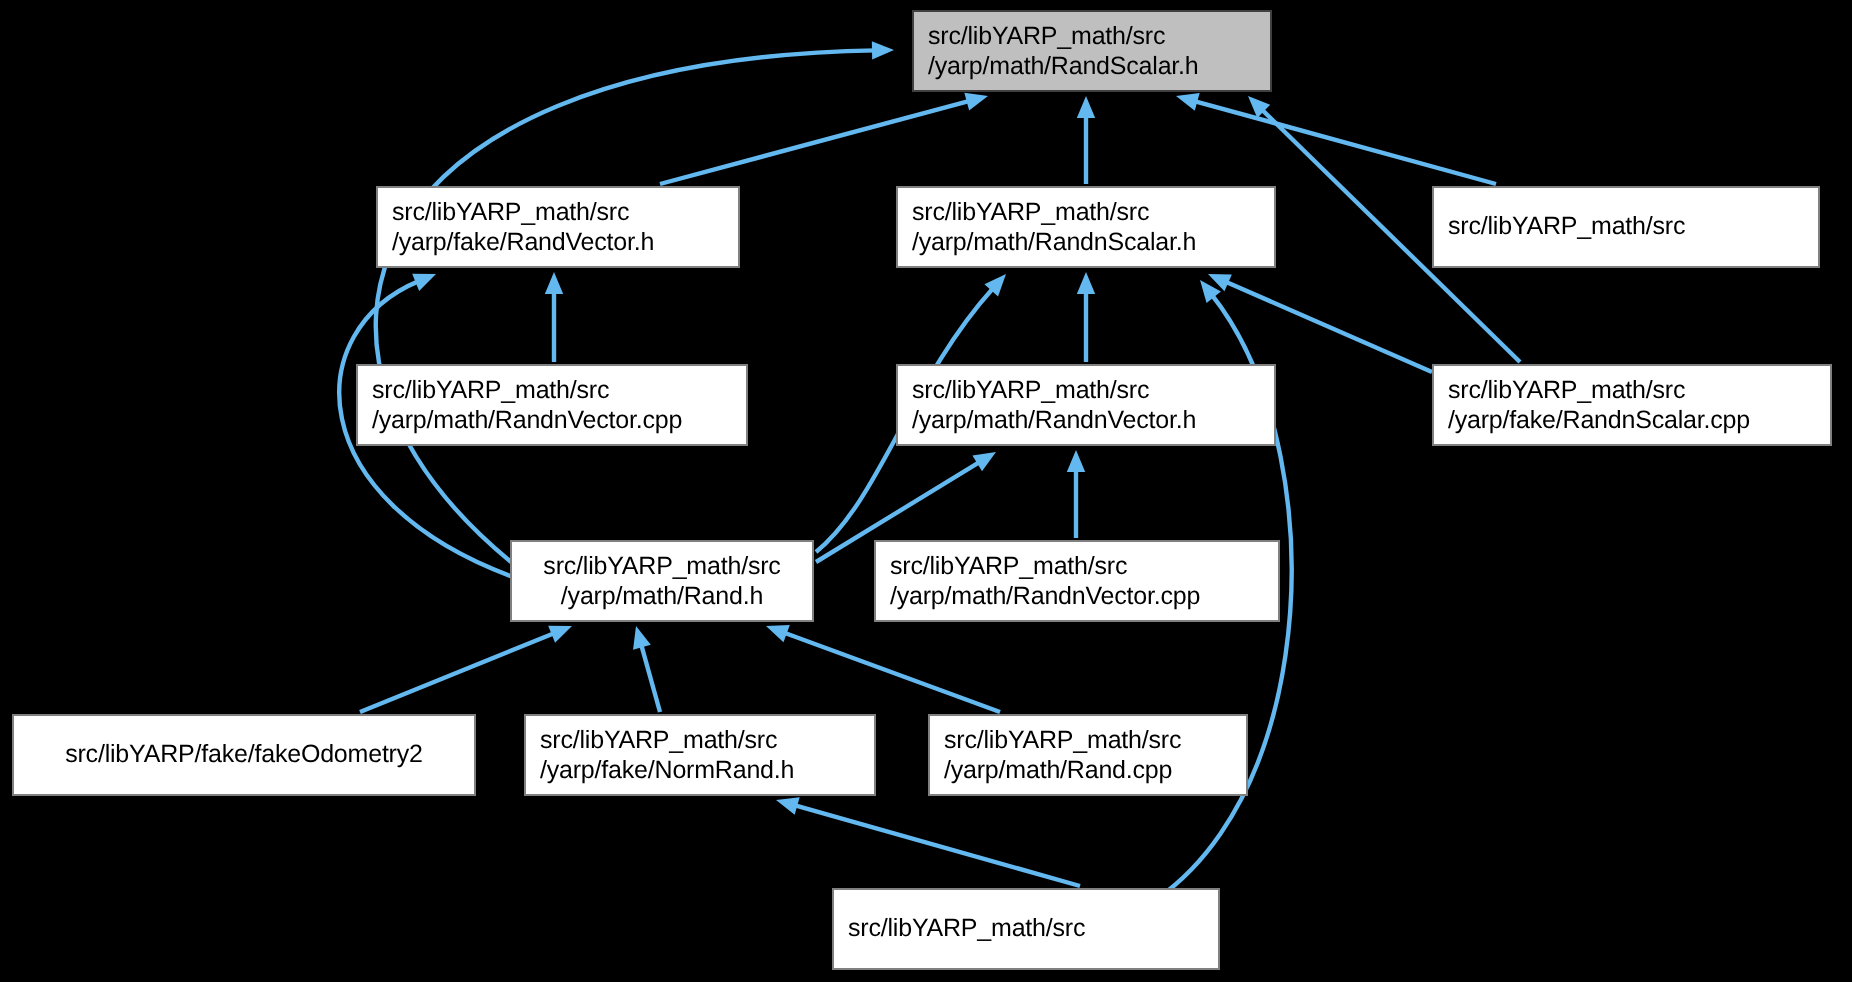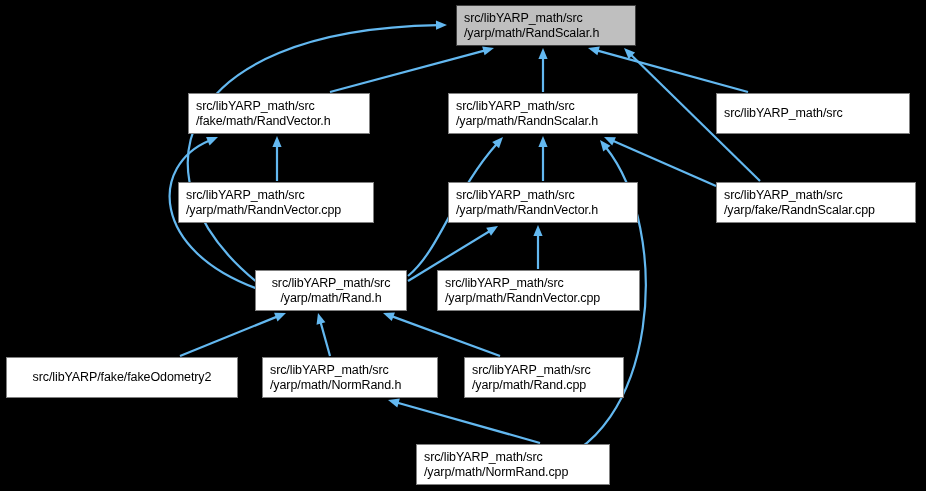--- a/index.html
+++ b/index.html
@@ -129,21 +129,21 @@
       </g>
     </svg>
 
   <div class="node root" style="left: 456px; top: 5px; width: 180px; height: 41px;">
     <span class="ln">src/libYARP_math/src</span>
     <span class="ln">/yarp/math/RandScalar.h</span>
   </div>
 
   <div class="node" style="left: 188px; top: 93px; width: 182px; height: 41px;">
     <span class="ln">src/libYARP_math/src</span>
-    <span class="ln">/fake/math/RandVector.h</span>
+    <span class="ln">/yarp/fake/RandVector.h</span>
   </div>
 
   <div class="node" style="left: 448px; top: 93px; width: 190px; height: 41px;">
     <span class="ln">src/libYARP_math/src</span>
     <span class="ln">/yarp/math/RandnScalar.h</span>
   </div>
 
   <div class="node" style="left: 716px; top: 93px; width: 194px; height: 41px;">
     <span class="ln">src/libYARP_math/src</span>
   </div>
@@ -172,26 +172,25 @@
     <span class="ln">src/libYARP_math/src</span>
     <span class="ln">/yarp/math/RandnVector.cpp</span>
   </div>
 
   <div class="node centered" style="left: 6px; top: 357px; width: 232px; height: 41px;">
     <span class="ln">src/libYARP/fake/fakeOdometry2</span>
   </div>
 
   <div class="node" style="left: 262px; top: 357px; width: 176px; height: 41px;">
     <span class="ln">src/libYARP_math/src</span>
-    <span class="ln">/yarp/math/NormRand.h</span>
+    <span class="ln">/yarp/fake/NormRand.h</span>
   </div>
 
   <div class="node" style="left: 464px; top: 357px; width: 160px; height: 41px;">
     <span class="ln">src/libYARP_math/src</span>
     <span class="ln">/yarp/math/Rand.cpp</span>
   </div>
 
   <div class="node" style="left: 416px; top: 444px; width: 194px; height: 41px;">
     <span class="ln">src/libYARP_math/src</span>
-    <span class="ln">/yarp/math/NormRand.cpp</span>
   </div>
 
 </div>
 
 </body></html>

